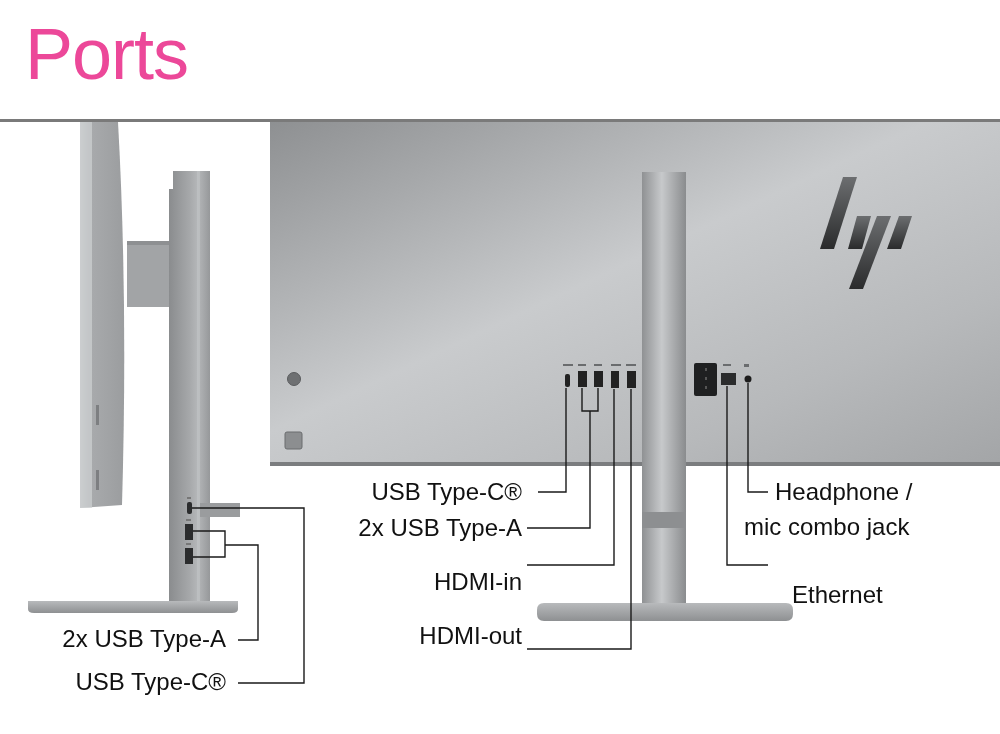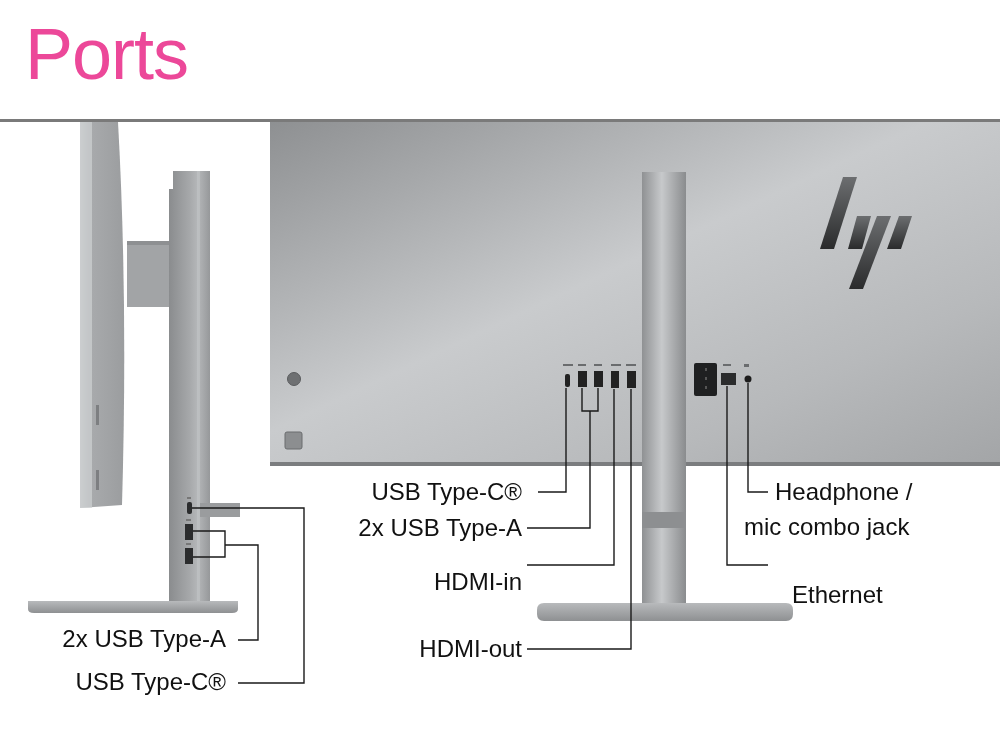--- a/index.html
+++ b/index.html
@@ -144,17 +144,17 @@
     <polyline points="748,383 748,492 768,492"></polyline>
   </g>
 </svg>
 
 <div class="label right" style="right:774px; top:627px;">2x USB Type-A</div>
 <div class="label right" style="right:774px; top:670px;">USB Type-C®</div>
 
 <div class="label right" style="right:478px; top:480px;">USB Type-C®</div>
 <div class="label right" style="right:478px; top:516px;">2x USB Type-A</div>
 <div class="label right" style="right:478px; top:570px;">HDMI-in</div>
-<div class="label right" style="right:478px; top:637px;">HDMI-out</div>
+<div class="label right" style="right:478px; top:624px;">HDMI-out</div>
 
 <div class="label" style="left:775px; top:480px;">Headphone /</div>
 <div class="label" style="left:744px; top:515px;">mic combo jack</div>
 <div class="label" style="left:775px; top:583px;margin-left:17px;">Ethernet</div>
 
 </body></html>

